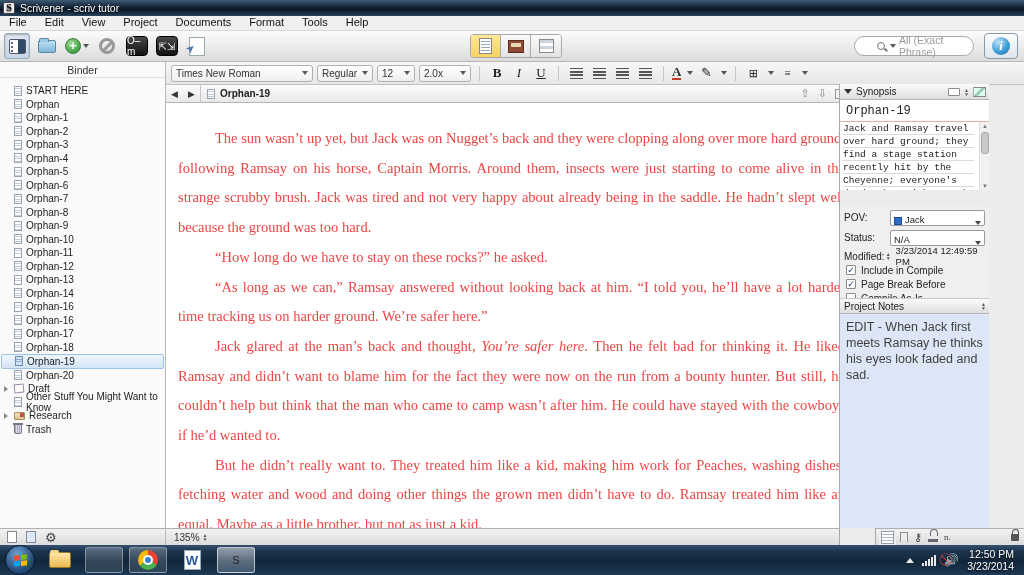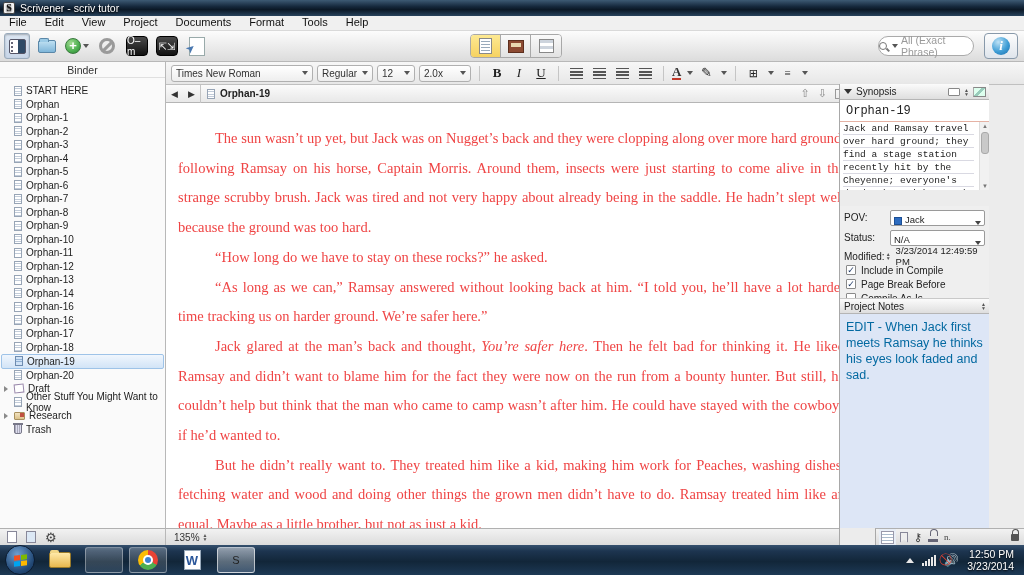--- a/index.html
+++ b/index.html
@@ -42,22 +42,22 @@
   .vbtn { width:30px; display:flex; align-items:center; justify-content:center; background:linear-gradient(180deg,#fafafa,#e2e2e2); border-right:1px solid #a8a8a8; }
   .vbtn:last-child { border-right:none; }
   .vbtn.active { background:linear-gradient(180deg,#fde992,#f6d261); }
   .ico-docview { width:13px; height:16px; background:#fff; border:1px solid #888;
     box-shadow:inset 0 0 0 1px #fff; background-image:repeating-linear-gradient(180deg,transparent 0 2px,#9ab 2px 3px); }
   .ico-cork { width:16px; height:13px; background:#8c4a32; border:1px solid #5d2f1e; position:relative; }
   .ico-cork:before, .ico-cork:after { content:""; position:absolute; width:5px; height:4px; background:#e8d8b0; top:2px; }
   .ico-cork:before { left:2px; } .ico-cork:after { right:2px; }
   .ico-outline { width:15px; height:14px; background:#fff; border:1px solid #888;
     background-image:repeating-linear-gradient(180deg,#cdd4dd 0 3px,#fff 3px 6px); }
-  .searchbox { margin-left:auto; width:96px; height:20px; background:#fff; border:1px solid #aaa; border-radius:10px;
-    display:flex; align-items:center; padding:0 0; gap:3px; color:#9a9a9a; font-size:10.5px; }
+  .searchbox { margin-left:auto; width:120px; height:20px; background:#fff; border:1px solid #aaa; border-radius:10px;
+    display:flex; align-items:center; padding:0 22px; gap:3px; color:#9a9a9a; font-size:10.5px; }
   .ico-mag { width:8px; height:8px; border:1.5px solid #777; border-radius:50%; position:relative; flex:none; }
   .ico-mag:before { content:""; position:absolute; left:6px; top:6px; width:4px; height:1.5px; background:#777; transform:rotate(45deg); }
   .inspector-btn { width:34px; height:26px; margin:0 6px 0 10px; border:1px solid #8899aa; border-radius:4px;
     background:linear-gradient(180deg,#fdfdfd,#dfe5ec); display:flex; align-items:center; justify-content:center; }
   .ico-i { width:18px; height:18px; border-radius:50%; background:radial-gradient(circle at 35% 28%,#bfe2f5,#3f9ed6 55%,#1769a8);
     color:#fff; font-family:"Liberation Serif",serif; font-style:italic; font-weight:bold; font-size:13px; line-height:17px; text-align:center; }
 
   
   .formatbar { position:absolute; left:166px; top:62px; width:858px; height:23px;
     background:linear-gradient(180deg,#f7f7f7,#e7e7e7); border-bottom:1px solid #c0c0c0;
@@ -139,21 +139,21 @@
   .mrow { display:flex; align-items:center; height:17px; margin:3px 4px 0 4px; }
   .mlabel { width:46px; }
   .mselect { flex:1; height:16px; background:#fff; border:1px solid #9a9a9a; border-radius:2px; display:flex; align-items:flex-end; padding:0 3px; gap:3px; }
   .mselect .da { margin-left:auto; width:0; height:0; border-left:3.5px solid transparent; border-right:3.5px solid transparent; border-top:4px solid #444; }
   .swatch { width:8px; height:8px; background:#2d6cc0; border:1px solid #1b4e94; }
   .mval { font-size:9.5px; }
   .cbrow { display:flex; align-items:center; gap:5px; height:14px; margin-left:6px; }
   .cbox { width:10px; height:10px; background:#fff; border:1px solid #8a8a8a; border-radius:1px; font-size:9px; line-height:9px; color:#223a66; text-align:center; }
   .notes-hdr { position:absolute; top:214px; border-top:1px solid #c9c9c9; }
   .notes-body { position:absolute; left:0; top:230px; width:149px; height:214px; background:#dde6f6; padding:5px 6px; overflow:hidden; }
-  .notes-text { font-size:12.5px; color:#0369a1; line-height:16px; }
+  .notes-text { font-size:12.5px; color:#404040; line-height:16px; }
   .insp-footer { position:absolute; left:875px; top:528px; width:149px; height:17px;
     background:linear-gradient(180deg,#f2f2f2,#dcdcdc); border-top:1px solid #b0b0b0; border-left:1px solid #a8a8a8;
     display:flex; align-items:center; gap:6px; padding-left:5px; color:#555; }
   .if-note { width:13px; height:13px; border:1px solid #99a; background:#fff;
     background-image:repeating-linear-gradient(180deg,transparent 0 2px,#abc 2px 3px); box-shadow:0 0 0 2px #e8eef6; }
   .if-flag { width:8px; height:11px; background:#eee; border:1px solid #889; clip-path:polygon(0 0,100% 0,100% 100%,50% 72%,0 100%); }
   .if-key { font-size:11px; color:#333; }
   .if-stamp { width:10px; height:9px; position:relative; border-bottom:3px solid #667; }
   .if-stamp:before { content:""; position:absolute; left:2px; bottom:3px; width:6px; height:6px; border:1.5px solid #667; border-bottom:none; border-radius:4px 4px 0 0; }
   .if-n { font-size:9px; color:#444; font-family:"Liberation Serif",serif; }

